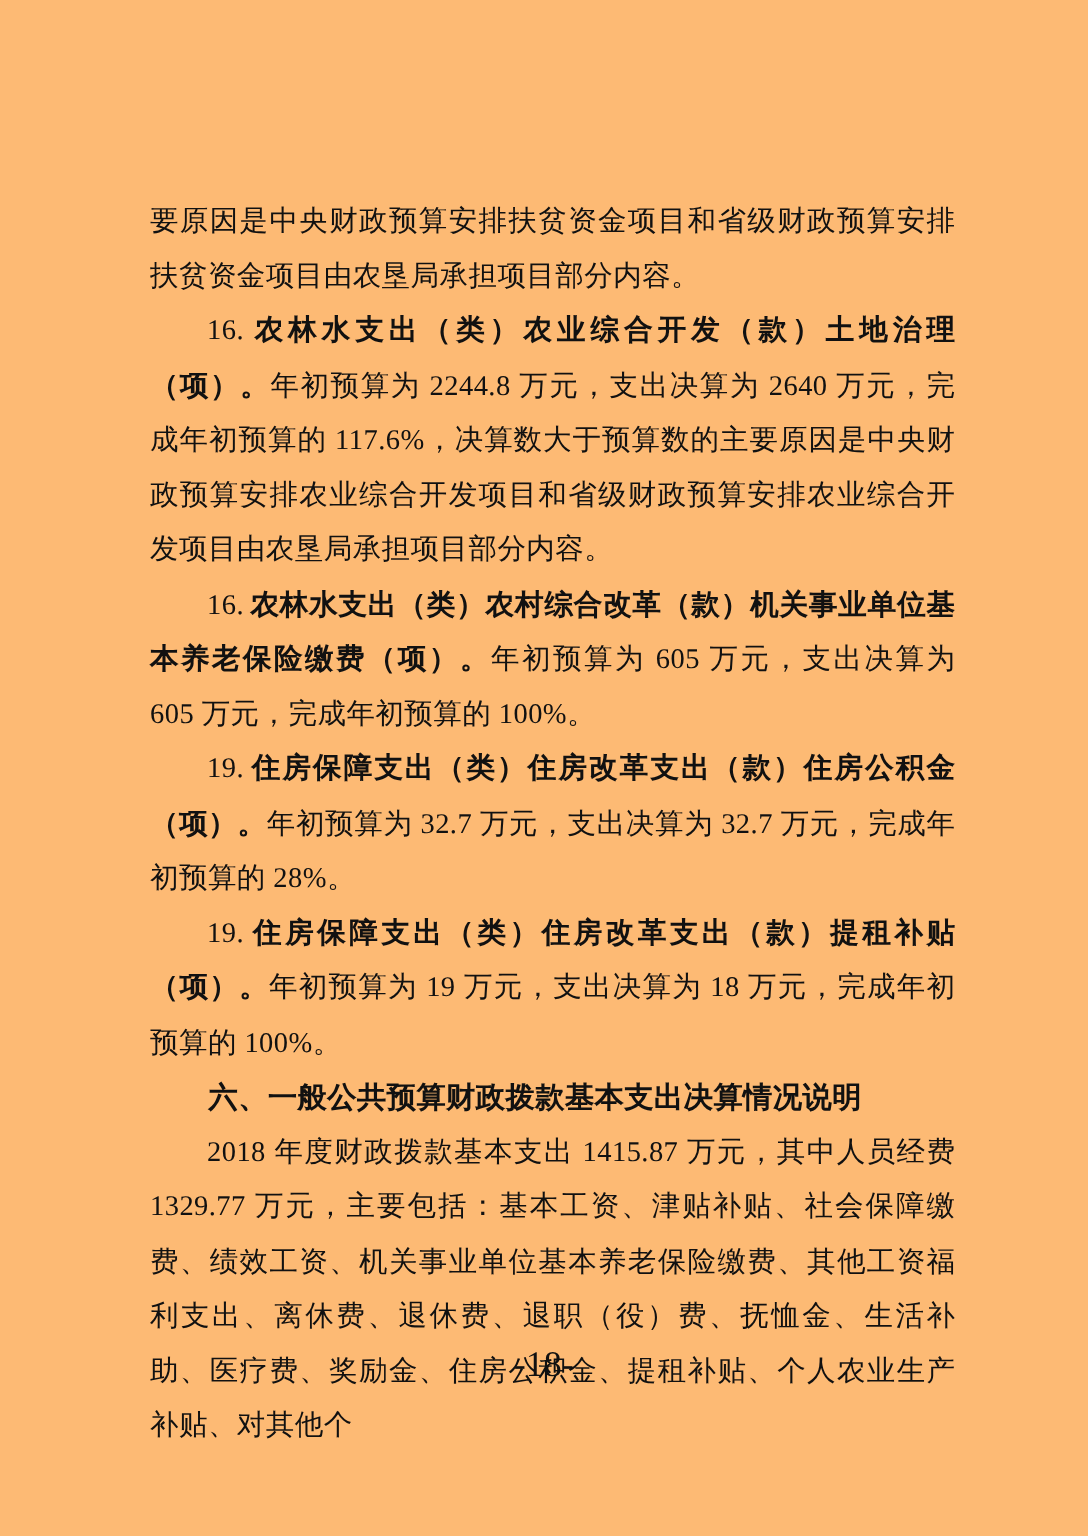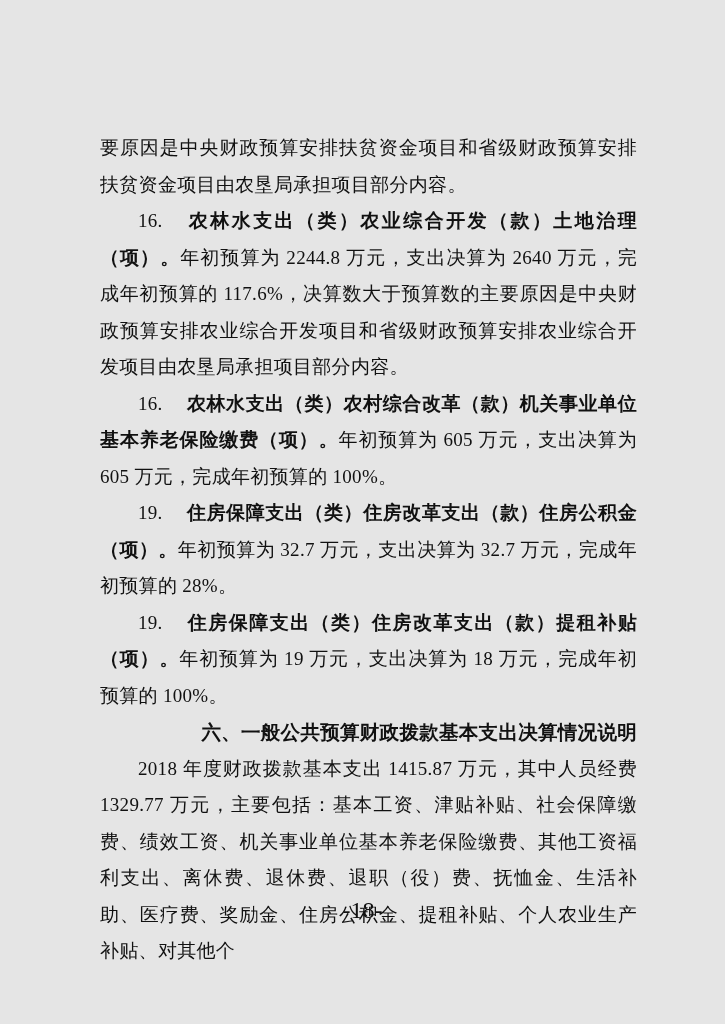--- a/index.html
+++ b/index.html
@@ -4,21 +4,21 @@
 <style>
   html, body {
     margin: 0;
     padding: 0;
     background: #ffffff;
   }
   .page {
     position: relative;
     width: 725px;
     height: 1024px;
-    background: #e5e5e5;
+    background: #fdba74;
     color: #111111;
     font-family: "Liberation Serif", "DejaVu Serif", serif;
     overflow: hidden;
   }
   .content {
     position: absolute;
     left: 100px;
     top: 130px;
     width: 537px;
   }
@@ -26,34 +26,33 @@
     margin: 0;
     font-size: 19px;
     line-height: 36.5px;
     text-align: justify;
     letter-spacing: 0.3px;
   }
   .indent {
     text-indent: 2em;
   }
   .num {
-    margin-right: 24px;
+    margin-right: 4px;
   }
   .bold {
     font-weight: bold;
   }
   .heading {
     margin: 0;
     font-family: "Liberation Sans", "DejaVu Sans", sans-serif;
     font-weight: bold;
     font-size: 19.5px;
     line-height: 36.5px;
     text-indent: 2em;
     letter-spacing: 0.3px;
-    text-align: right;
   }
   .footer {
     position: absolute;
     left: 0;
     right: 0;
     top: 897px;
     text-align: center;
     font-size: 24px;
     font-family: "Liberation Serif", "DejaVu Serif", serif;
     color: #111111;

